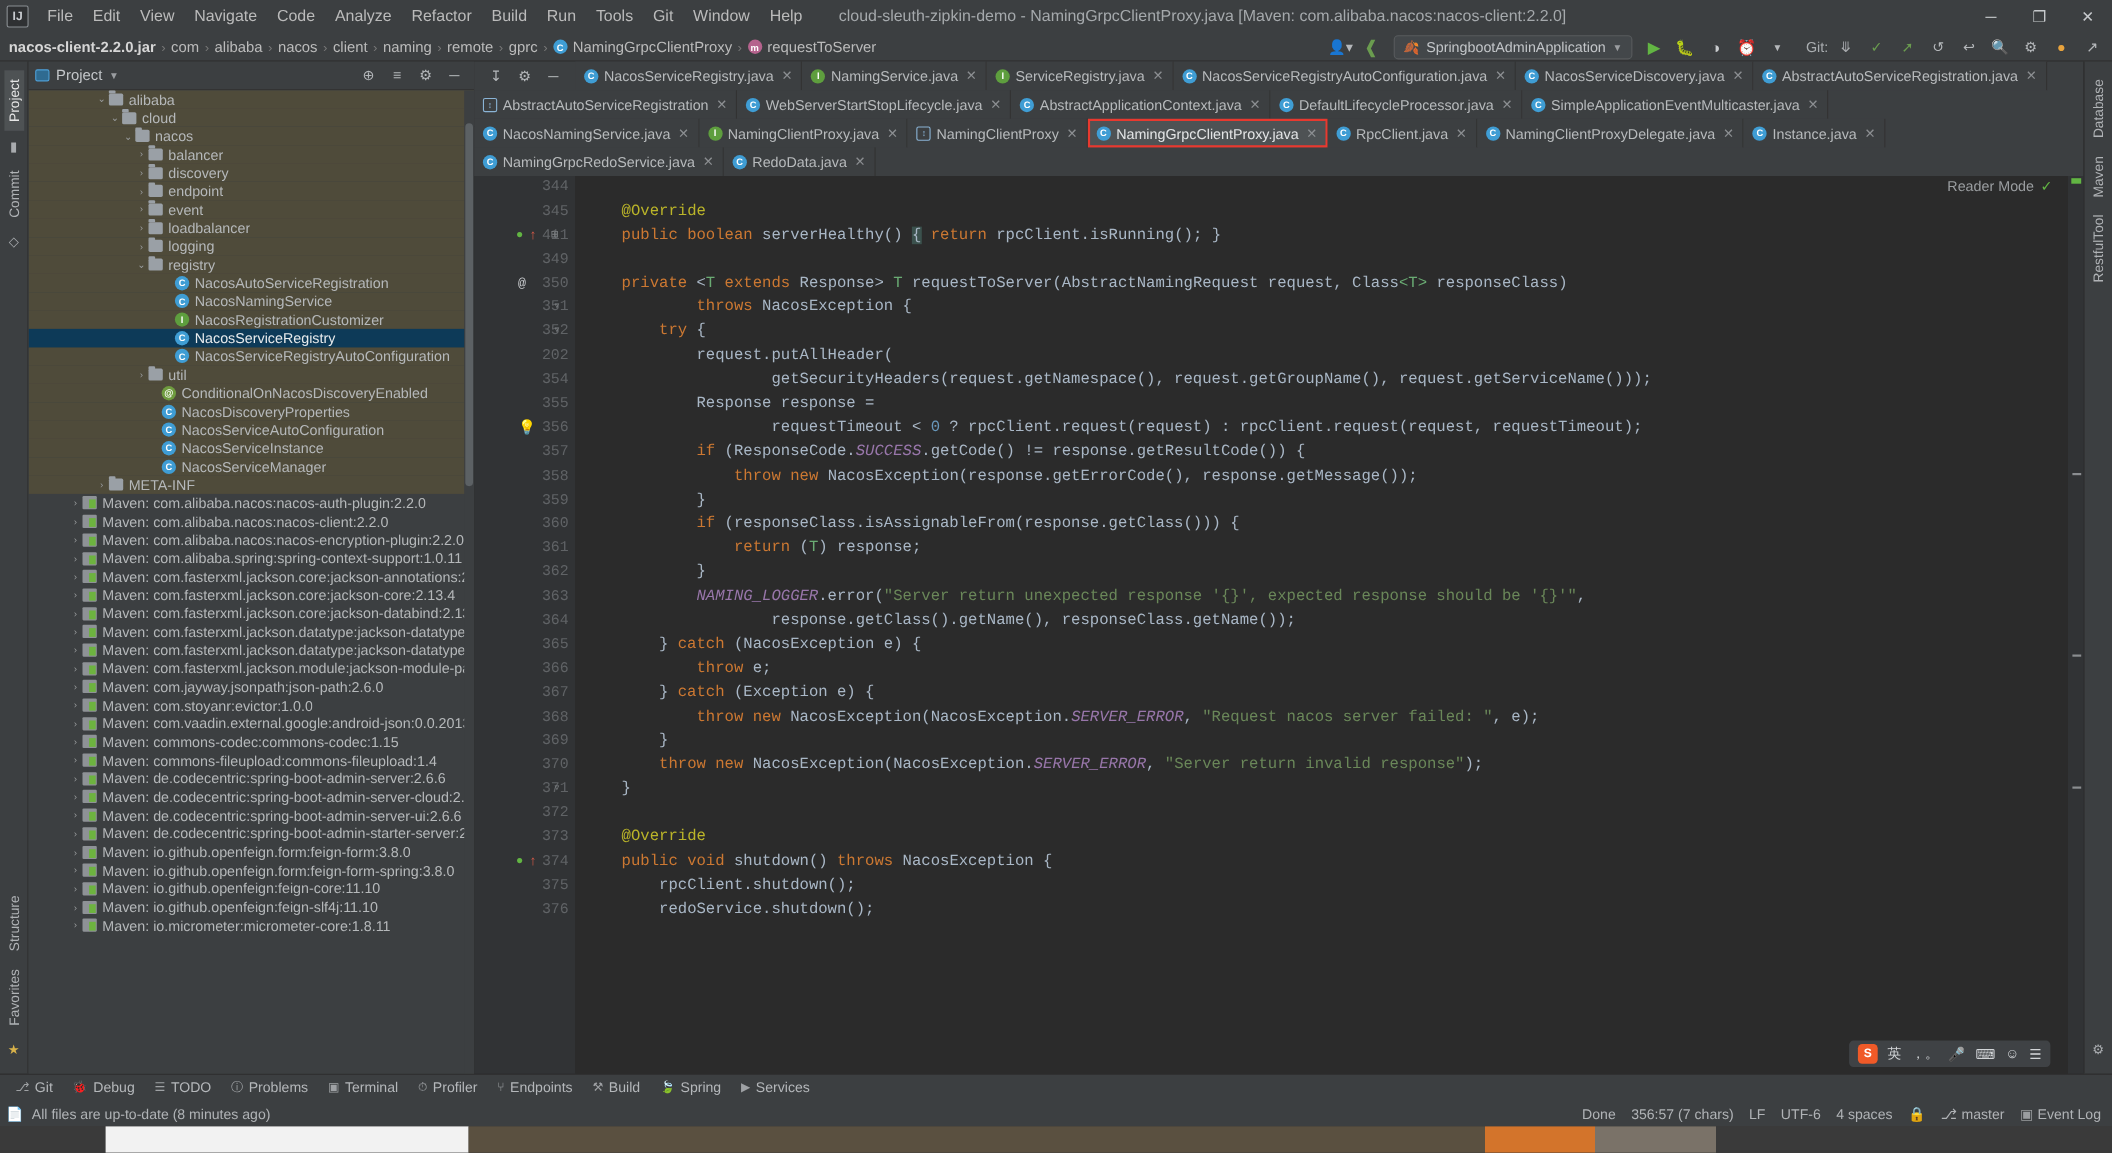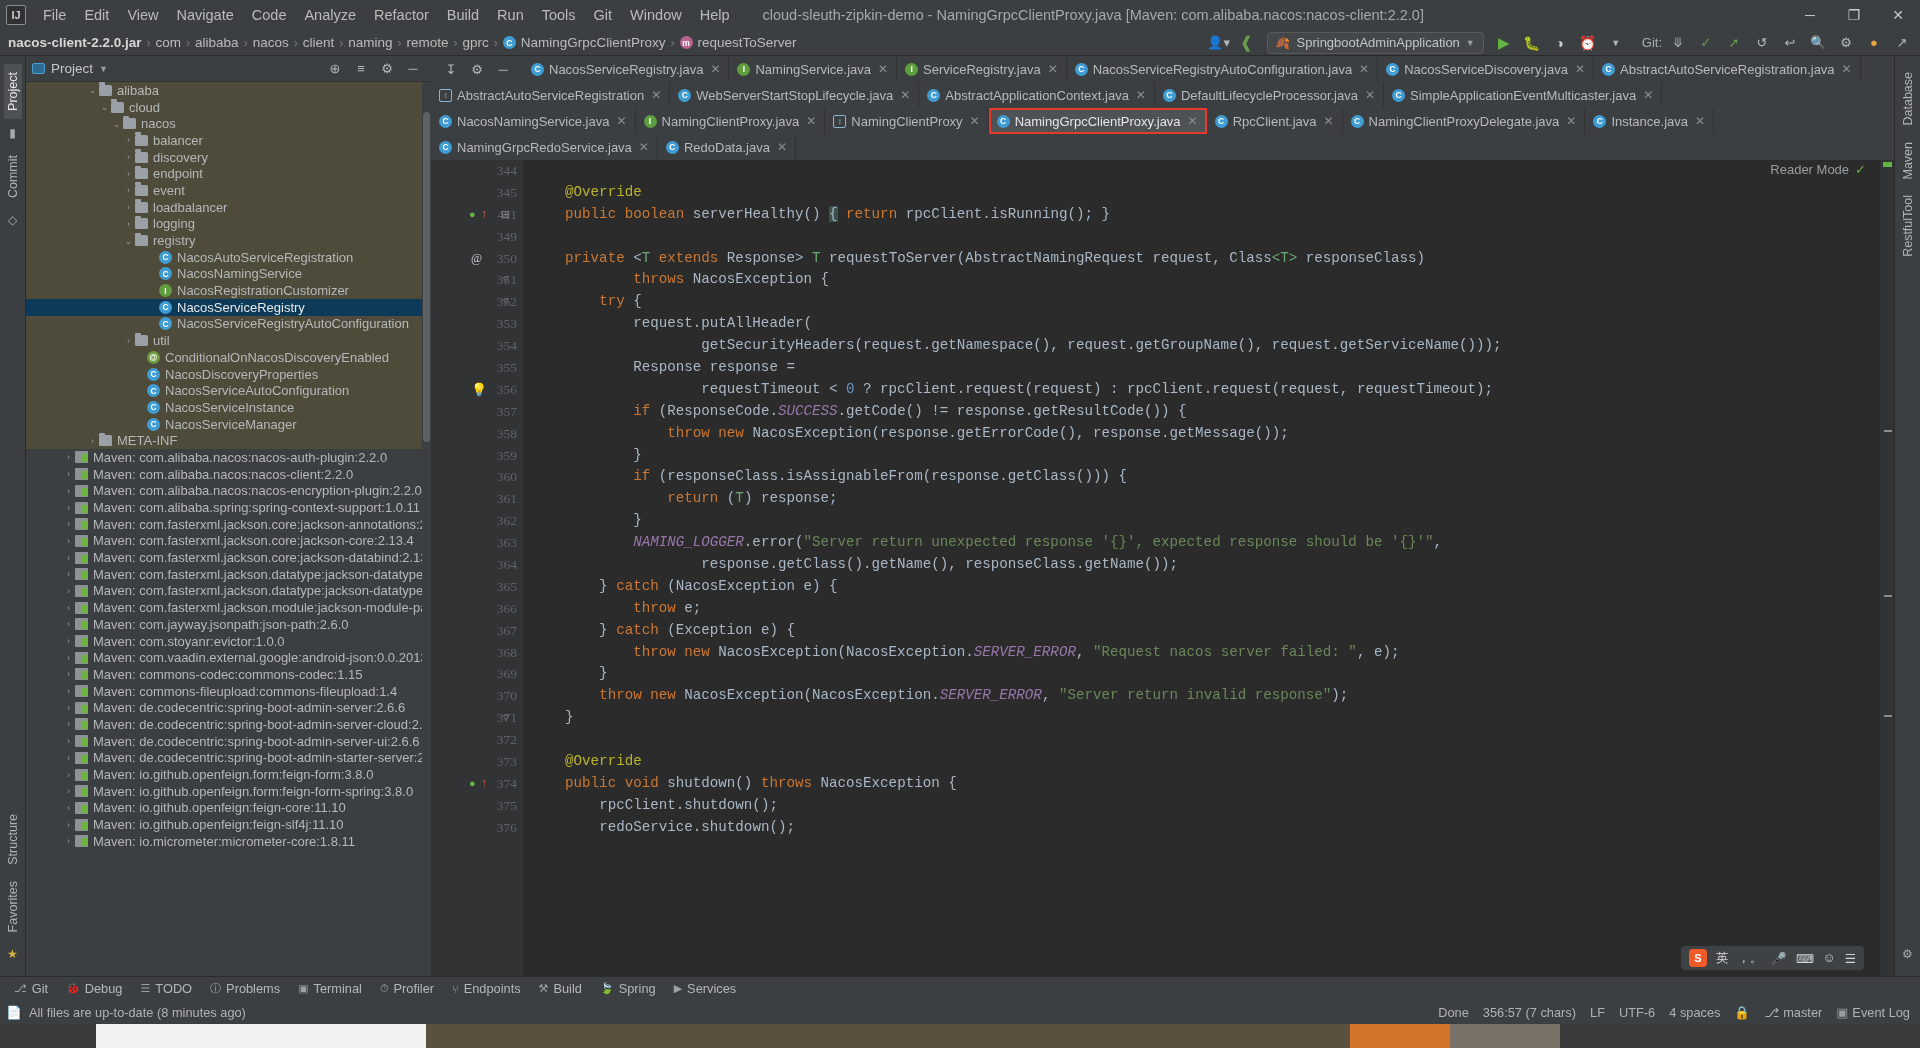--- a/index.html
+++ b/index.html
@@ -117,21 +117,21 @@
     display:flex;align-items:center;gap:5px;padding:0 8px;font-size:13px;color:#b7babc;
     background:#3c3f41;border-right:1px solid #323232;white-space:nowrap;cursor:default;max-width:none;
   }
   .etab.active{background:#4e5254;color:#e3e5e6;}
   .etab.redbox{outline:2px solid #e8392f; outline-offset:-2px; background:#4e5254;}
   .tab-x{color:#8c8f92;font-size:12px;margin-left:2px;}
 
   .edmain{flex:1;display:flex;min-height:0;position:relative;background:#2b2b2b;}
   .gutter{
     width:92px;flex:0 0 92px;background:#313335;color:#606366;font-size:13.5px;
-    font-family:Liberation Serif, serif;text-align:right;position:relative;
+    font-family:Liberation Mono, monospace;text-align:right;position:relative;
   }
   .gline{height:21.9px;line-height:21.9px;padding-right:6px;position:relative;}
   .gnum{display:inline-block;}
   .code{
     flex:1;background:#2b2b2b;font-family:"Liberation Mono",monospace;font-size:14.2px;
     line-height:21.9px;color:#a9b7c6;white-space:pre;overflow:hidden;padding-left:8px;position:relative;
   }
   .kw{color:#cc7832;}
   .st{color:#6a8759;}
   .num{color:#6897bb;}
@@ -659,21 +659,21 @@
 
       <div class="edmain">
         <div class="gutter" id="gutter">
             <div class="gline"><span class="gnum">344</span></div>
             <div class="gline"><span class="gnum">345</span></div>
             <div class="gline"><span style="position:absolute;left:38px;color:#62b543;font-size:11px;">●</span><span style="position:absolute;left:50px;color:#e05c4a;font-size:12px;">↑</span><span style="position:absolute;left:70px;color:#7d8083;font-size:11px;">⊞</span><span class="gnum">411</span></div>
             <div class="gline"><span class="gnum">349</span></div>
             <div class="gline"><span style="position:absolute;left:40px;color:#c8cbce;font-size:12px;">@</span><span class="gnum">350</span></div>
             <div class="gline"><span style="position:absolute;left:72px;color:#7d8083;font-size:11px;">▿</span><span class="gnum">351</span></div>
             <div class="gline"><span style="position:absolute;left:72px;color:#7d8083;font-size:11px;">▿</span><span class="gnum">352</span></div>
-            <div class="gline"><span class="gnum">353</span></div>
+            <div class="gline"><span class="gnum">202</span></div>
             <div class="gline"><span class="gnum">354</span></div>
             <div class="gline"><span class="gnum">355</span></div>
             <div class="gline"><span style="position:absolute;left:40px;color:#ffc66d;font-size:13px;">💡</span><span class="gnum">356</span></div>
             <div class="gline"><span class="gnum">357</span></div>
             <div class="gline"><span class="gnum">358</span></div>
             <div class="gline"><span class="gnum">359</span></div>
             <div class="gline"><span class="gnum">360</span></div>
             <div class="gline"><span class="gnum">361</span></div>
             <div class="gline"><span class="gnum">362</span></div>
             <div class="gline"><span class="gnum">363</span></div>

